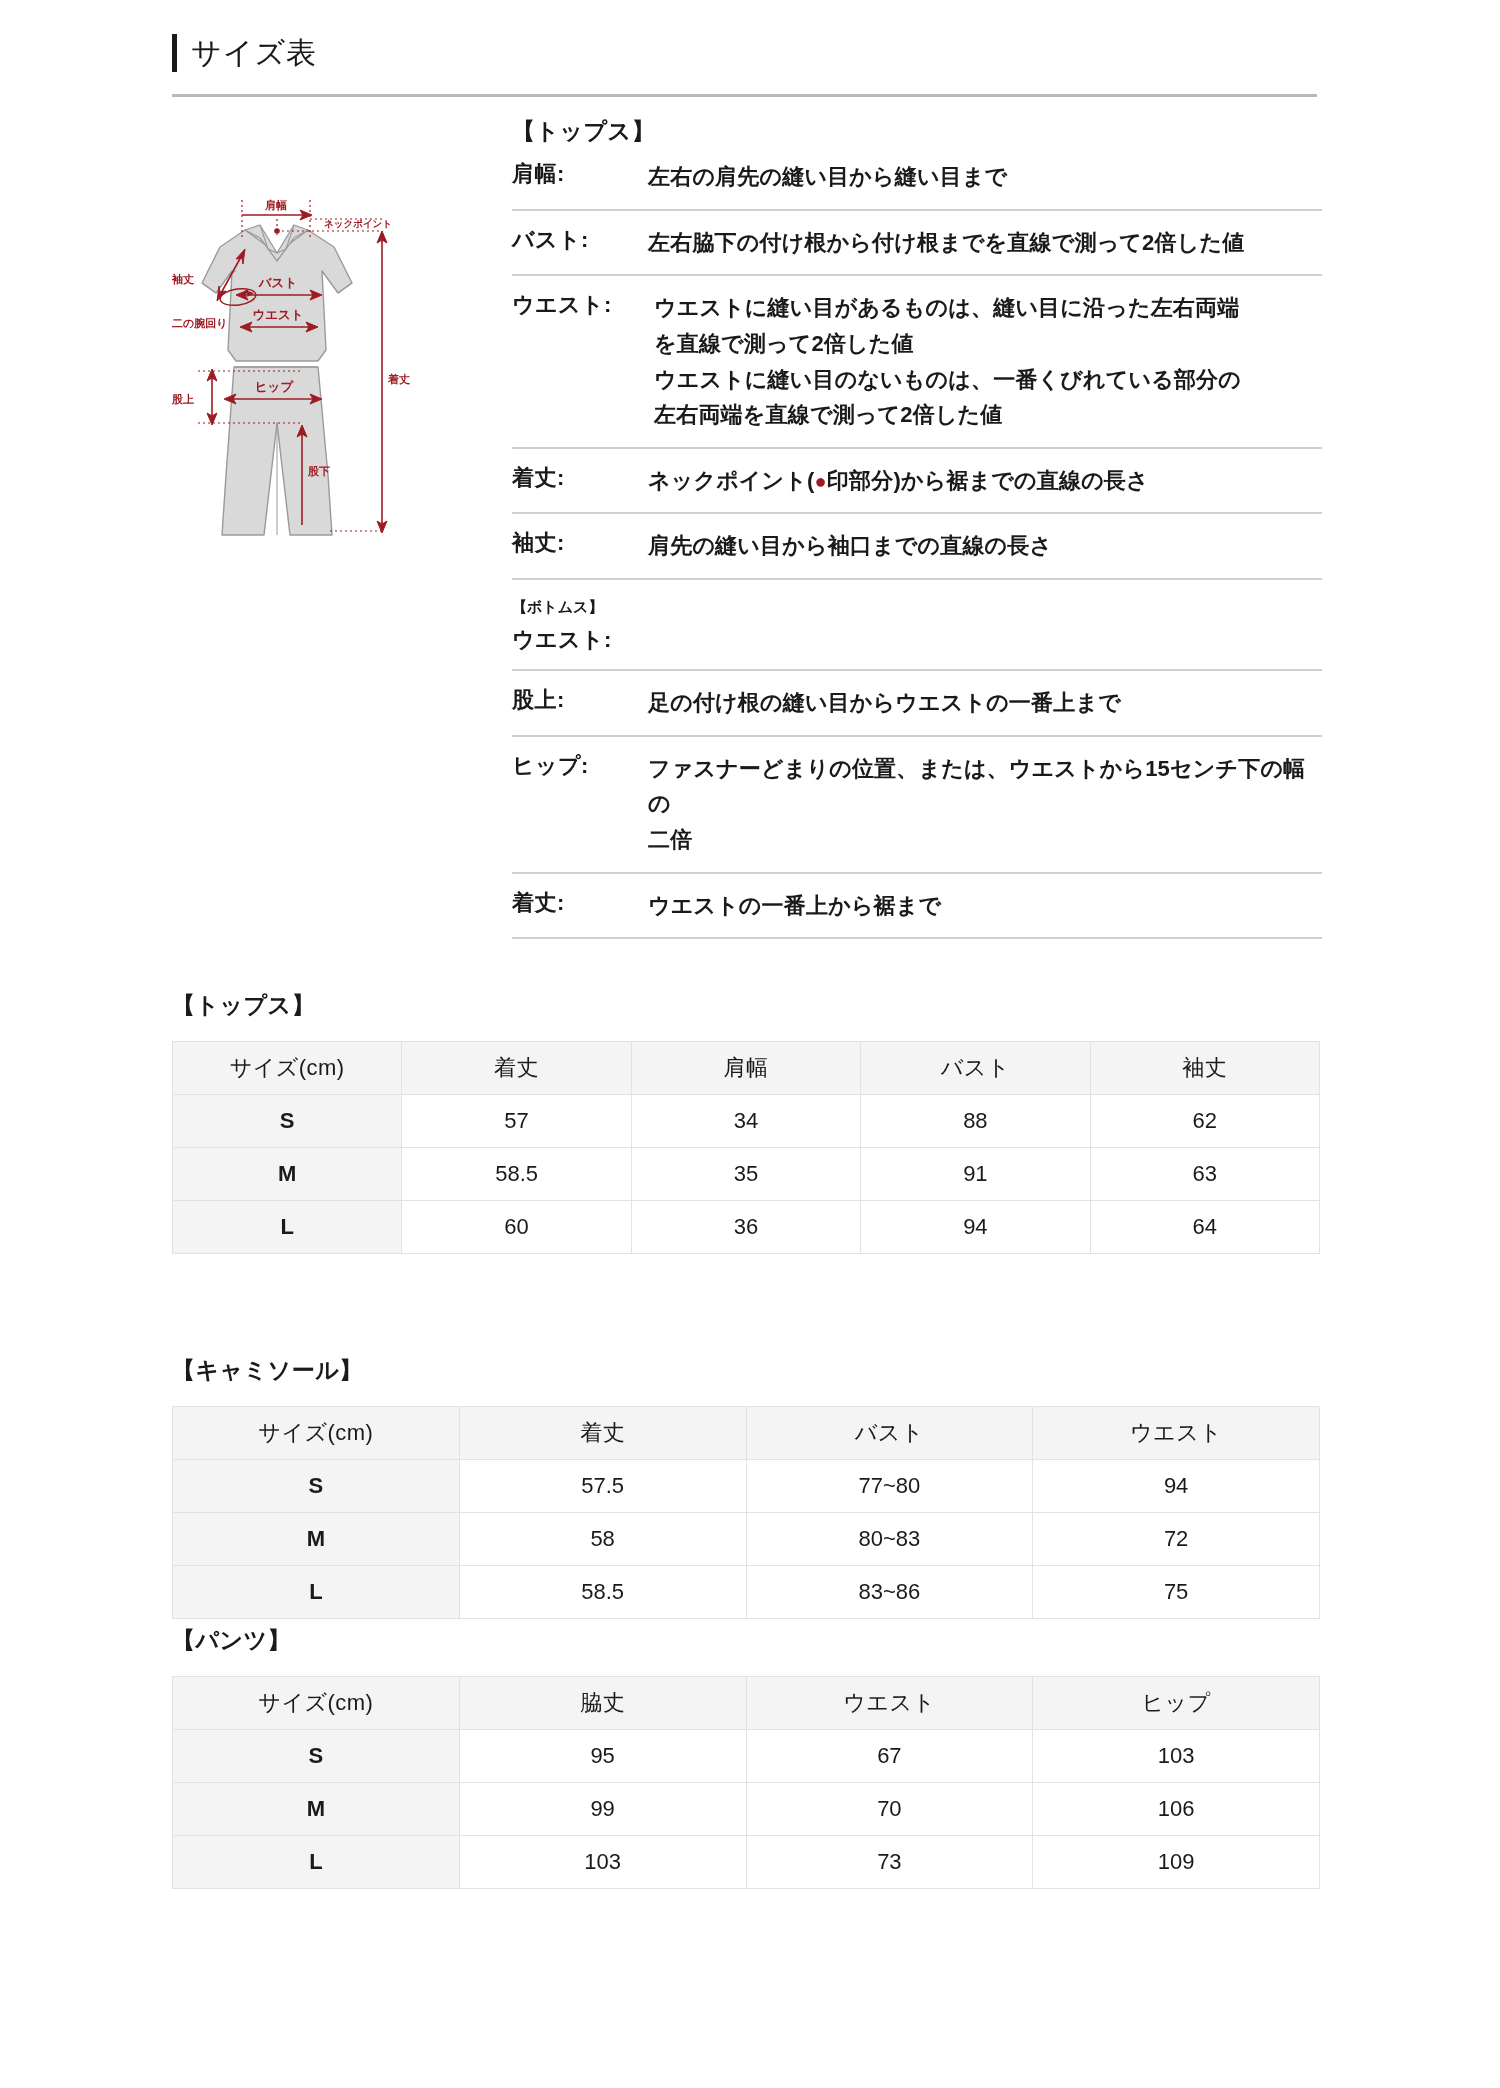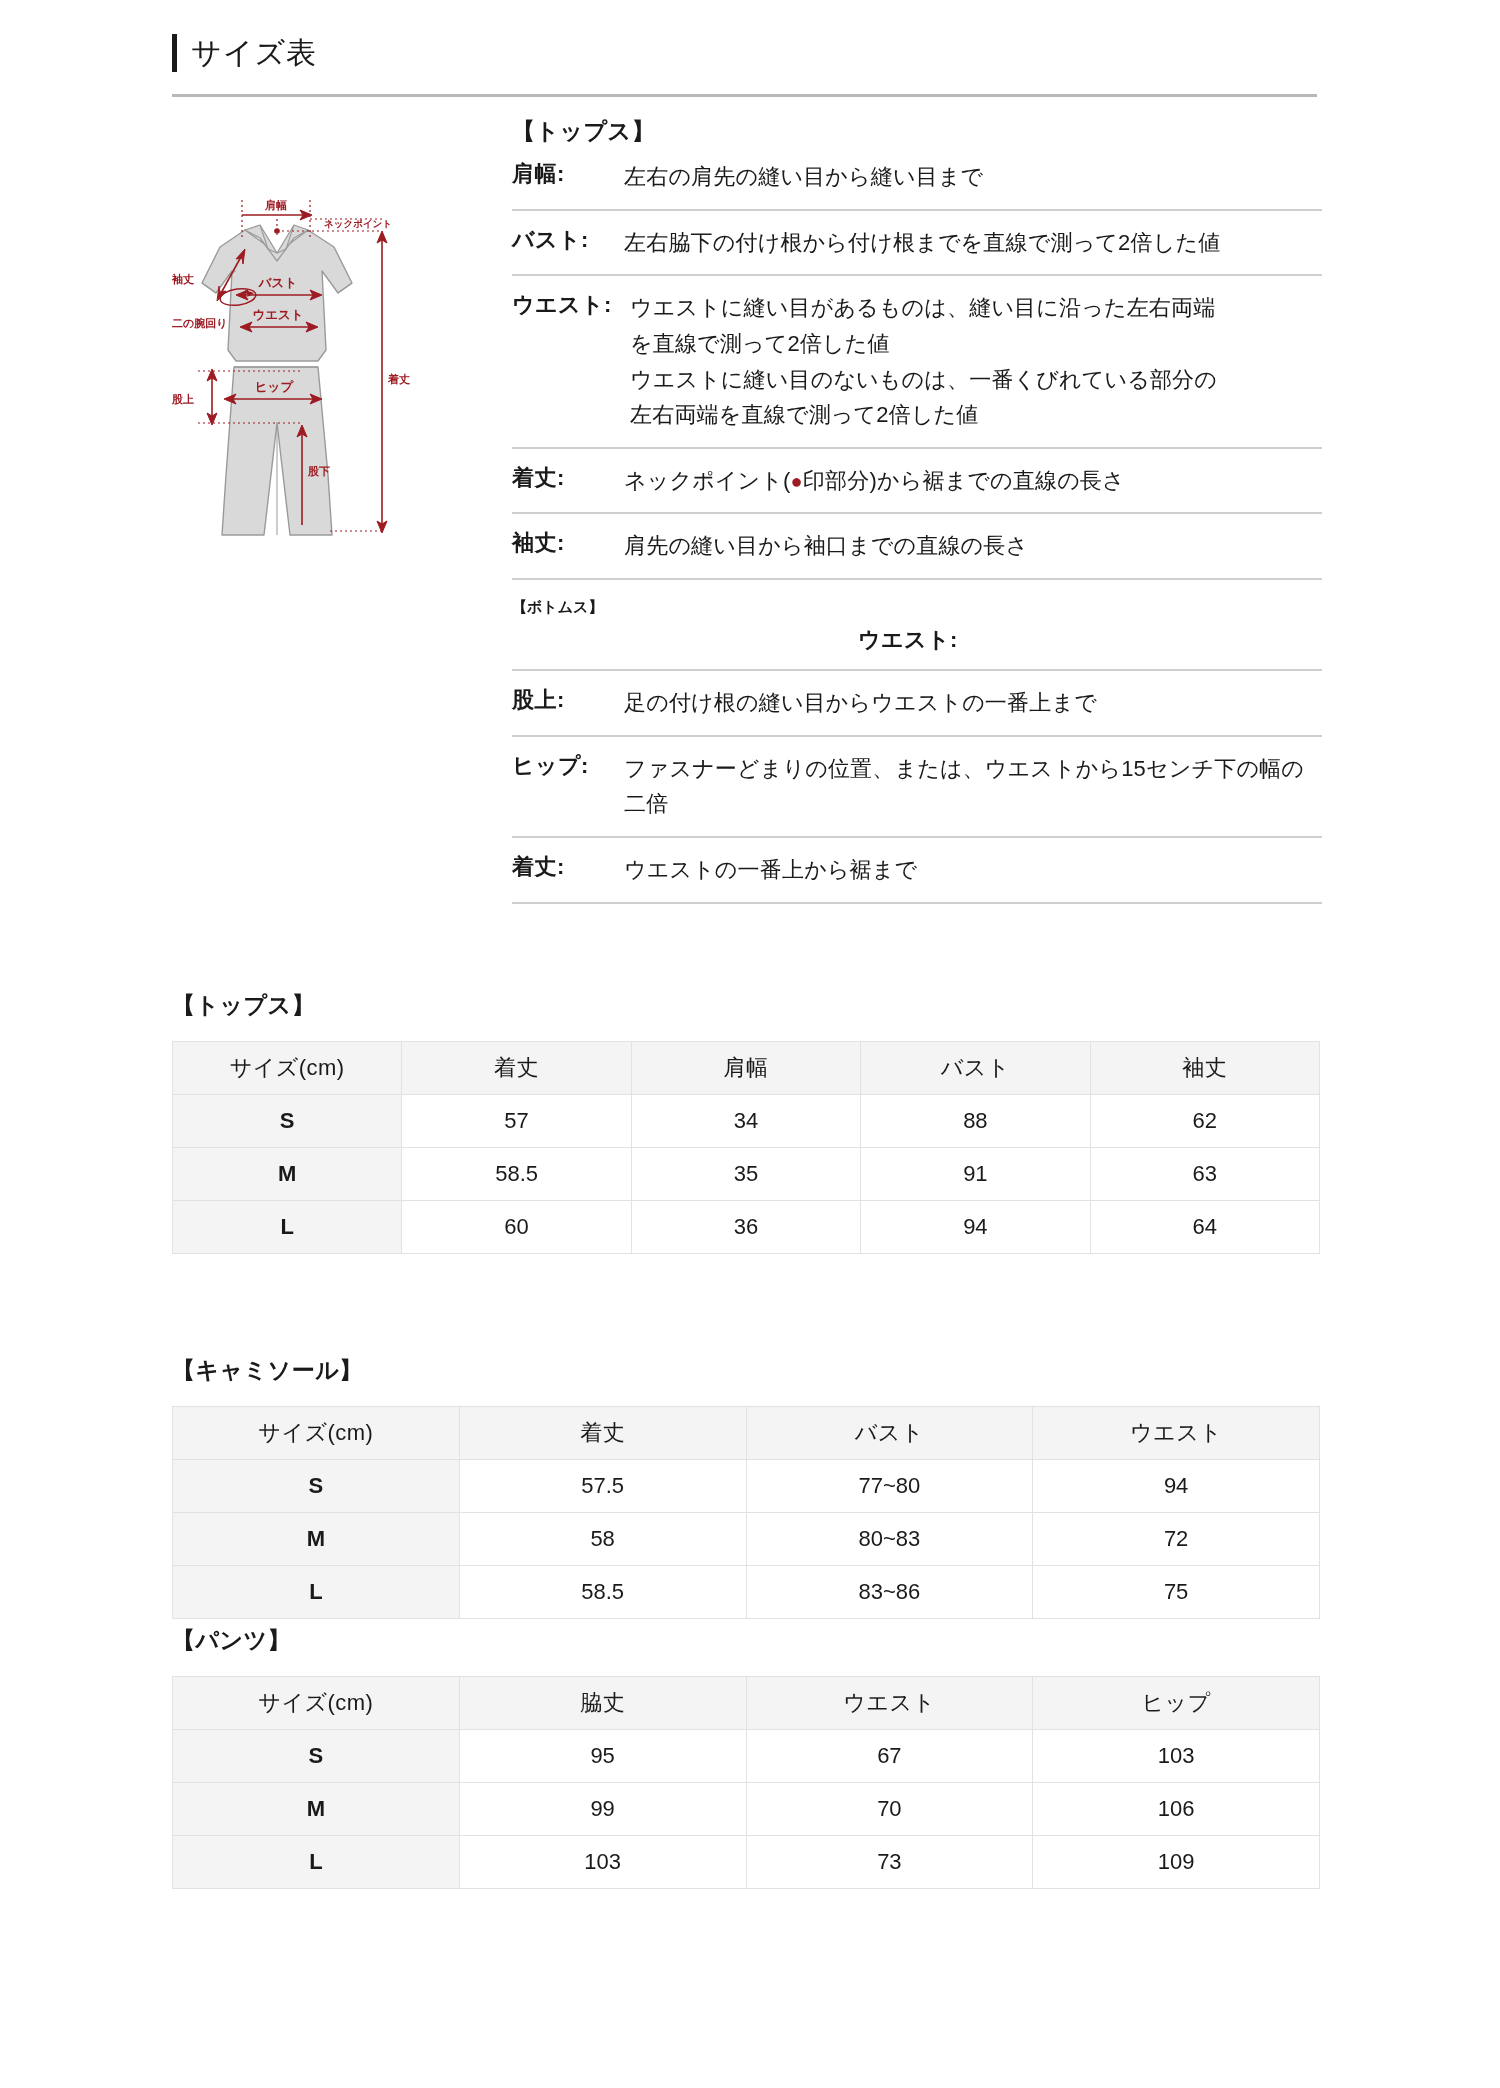--- a/index.html
+++ b/index.html
@@ -68,40 +68,40 @@
     font-weight: 700;
     color: #1a1a1a;
     padding: 6px 0 10px 0;
     letter-spacing: 0.5px;
   }
   .def-row {
     display: flex;
     align-items: flex-start;
     border-top: 2px solid #cfcfcf;
     padding: 14px 0 14px 0;
-    justify-content: center;
   }
   .def-row.no-rule { border-top: none; padding-top: 2px; }
   .def-term {
     flex: 0 0 auto;
     font-size: 22px;
     font-weight: 700;
     color: #1a1a1a;
     white-space: nowrap;
     letter-spacing: 0.5px;
   }
   .def-term.w-narrow { width: 112px; }
   .def-term.w-wide { width: 118px; }
   .def-desc {
     flex: 1 1 auto;
     font-size: 22px;
-    font-weight: 400;
+    font-weight: 700;
     color: #1a1a1a;
     line-height: 1.62;
     letter-spacing: 0.2px;
+    margin-left: 24px;
   }
   .def-desc .dot {
     color: #9d1b22;
     font-size: 20px;
     line-height: 1;
   }
   .def-sep {
     border-top: 2px solid #cfcfcf;
     height: 0;
   }

